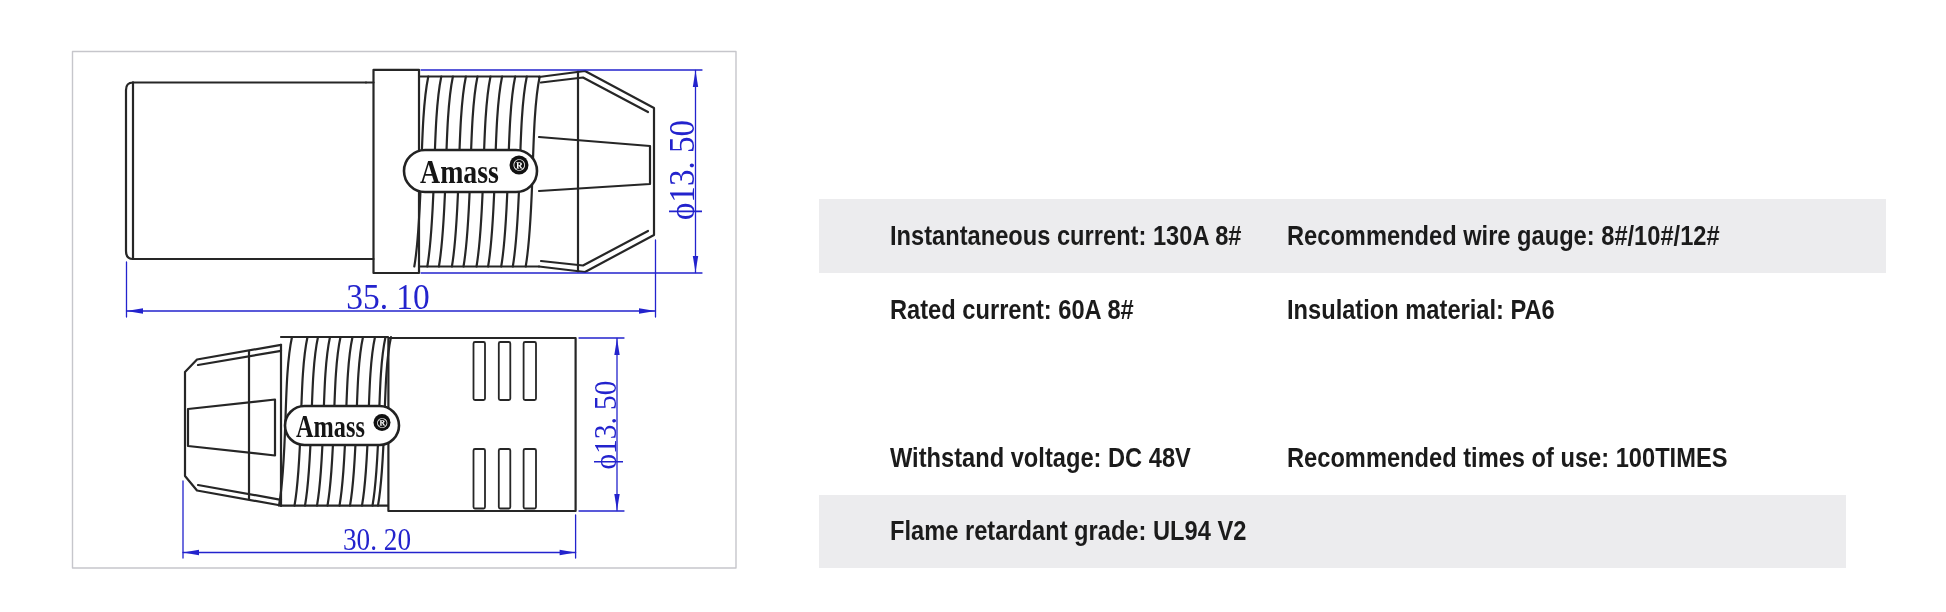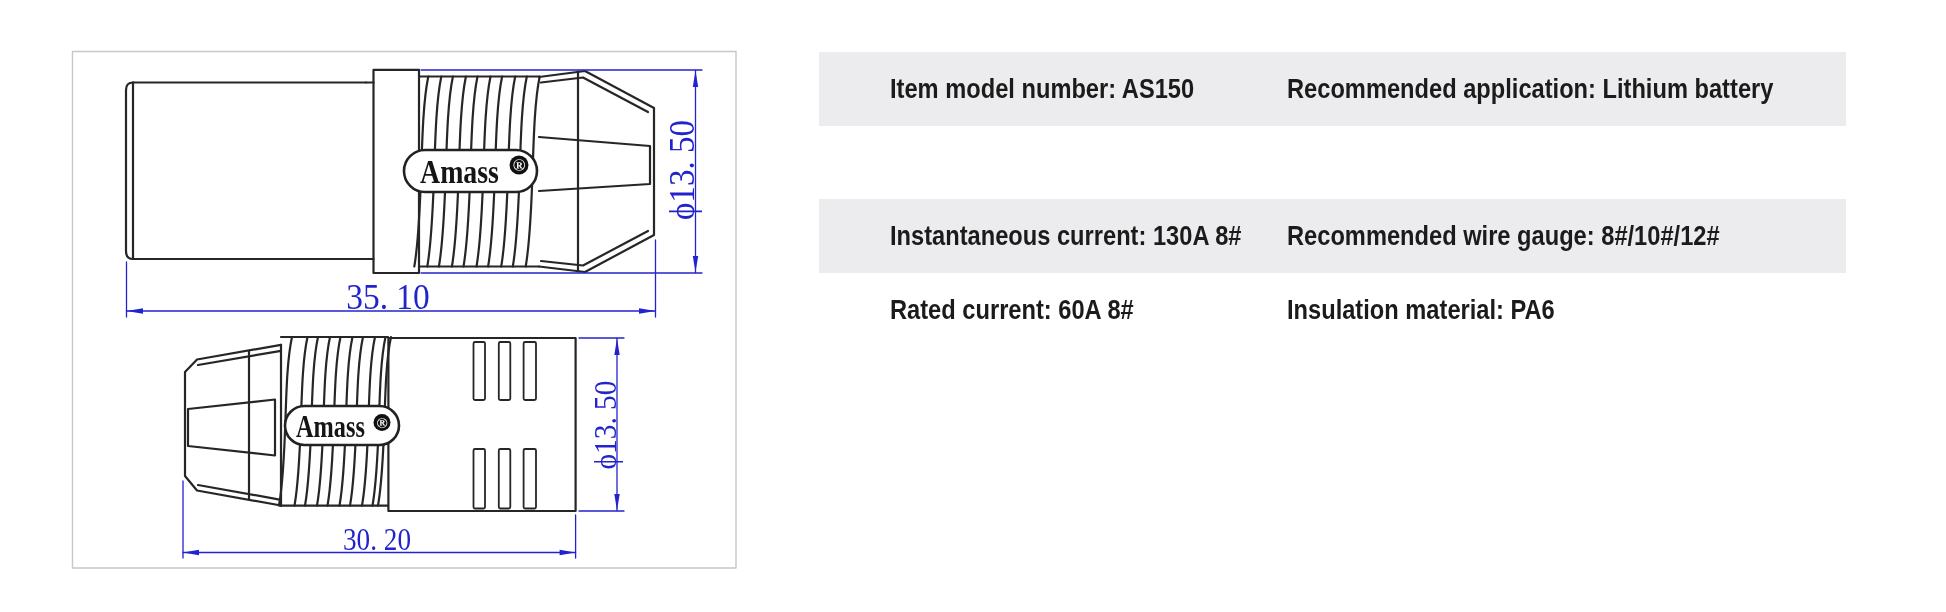--- a/index.html
+++ b/index.html
@@ -8,31 +8,34 @@
   .row{position:absolute;left:818.6px;width:1027.4px;height:73.8px;}
   .g{background:#ececee;}
   .cell{position:absolute;top:50%;transform:translateY(-50%) scaleX(0.845);transform-origin:left center;font-size:28px;font-weight:bold;color:#1b1b1b;white-space:nowrap;}
   .c1{left:71.5px;}
   .c2{left:468px;}
 </style>
 </head>
 <body>
 <div id="stage">
 
-  <div class="row g" style="top:51.8px;">
-      <div class="cell c1">Item model number: AS150</div>
-      <div class="cell c2">Recommended application: Lithium battery</div>
-    </div>
-  <div class="row g" style="top:199.4px;">
+  <div class="row g" style="top:199.4px;padding-left:40px;">
       <div class="cell c1">Instantaneous current: 130A 8#</div>
       <div class="cell c2">Recommended wire gauge: 8#/10#/12#</div>
     </div>
   <div class="row" style="top:273.2px;text-align:right;">
       <div class="cell c1">Rated current: 60A 8#</div>
       <div class="cell c2">Insulation material: PA6</div>
+    </div>
+  <div class="row" style="top:420.8px;">
+      <div class="cell c1">Withstand voltage: DC 48V</div>
+      <div class="cell c2">Recommended times of use: 100TIMES</div>
+    </div>
+  <div class="row g" style="top:494.6px;">
+      <div class="cell c1">Flame retardant grade: UL94 V2</div>
     </div>
 
   <svg width="780" height="612" viewBox="0 0 780 612" style="position:absolute;left:0;top:0;" fill="none" stroke-linejoin="round" stroke-linecap="round">
 
     <rect x="72.5" y="51.5" width="663.5" height="516.5" stroke="#c6c6cb" stroke-width="1.4"></rect>
 
     <g stroke="#262626" stroke-width="2.2">
 
       <path d="M133,82.5 L366,82.5 M133,259 L366,259"></path>
       <path d="M133,82.5 Q126,82.5 126,90 L126,251 Q126,259 133,259"></path>

